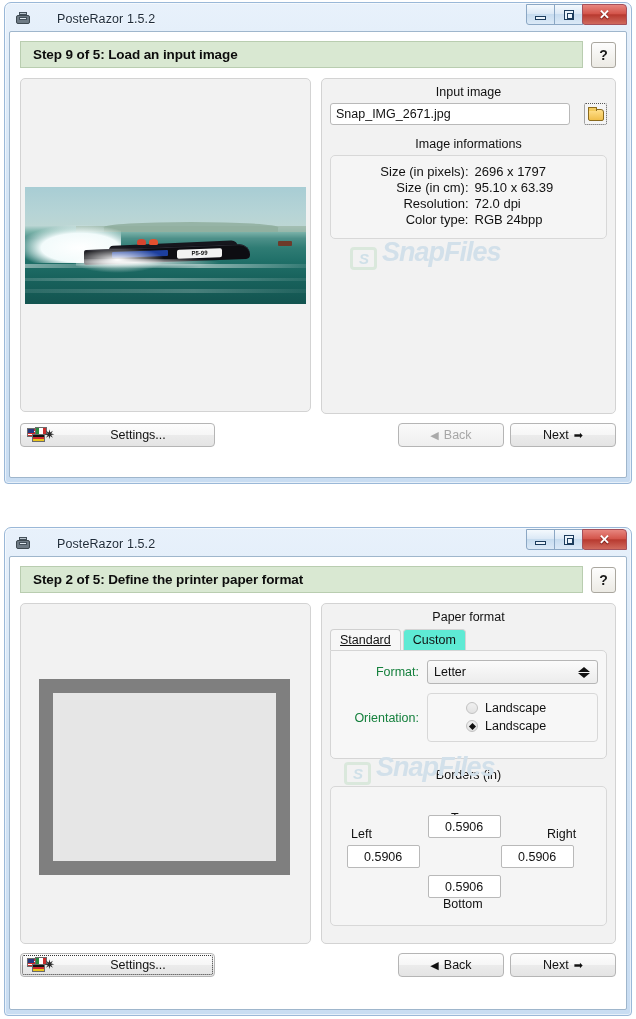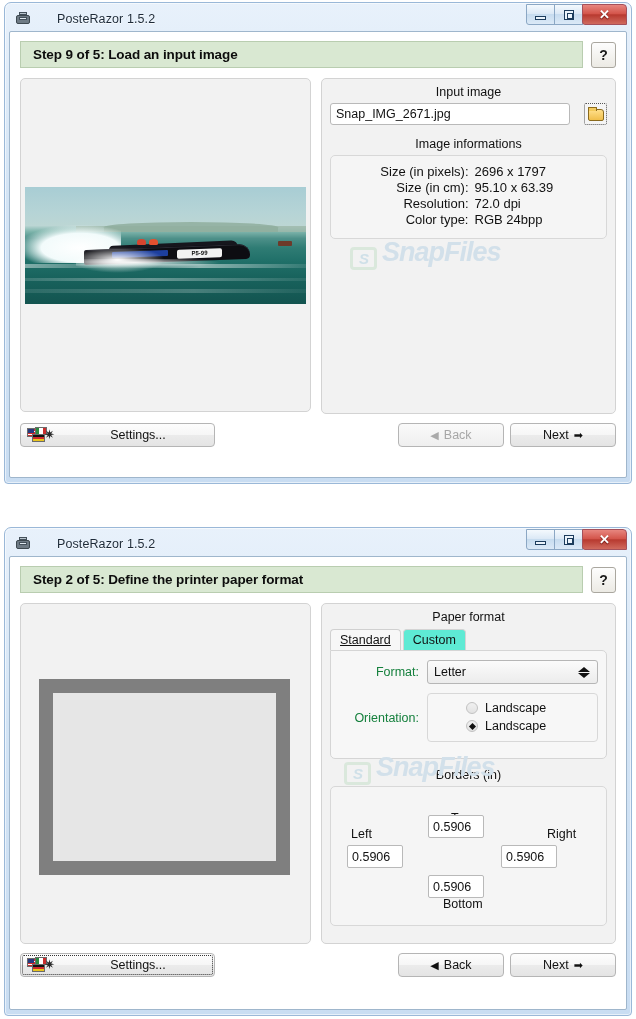--- a/index.html
+++ b/index.html
@@ -319,23 +319,23 @@
     content:""; position:absolute; left:3px; top:3px; width:5px; height:5px;
     background:#111; transform: rotate(45deg);
   }
 
   .borders-box {
     margin: 0 8px; background: #f5f5f5;
     border: 1px solid #d8d8d8; border-radius: 5px;
     position: relative; height: 140px;
   }
   .bnum {
-    position: absolute; width: 56px; height: 23px;
+    position: absolute; width: 73px; height: 23px;
     background: #ffffff; border: 1px solid #b9b9b9; border-radius: 2px;
-    font-size: 12.5px; color: #111; display: flex; align-items: center; padding-left: 4px;
+    font-size: 12.5px; color: #111; display: flex; align-items: center; padding-left: 16px;
   }
   .blabel { position: absolute; font-size: 12.5px; color: #111; }
   .b-top   { left: 97px; top: 28px; }
   .b-topl  { left: 120px; top: 24px; }
   .b-left  { left: 16px; top: 58px; }
   .b-leftl { left: 20px; top: 40px; }
   .b-right { left: 170px; top: 58px; }
   .b-rightl{ left: 216px; top: 40px; }
   .b-bot   { left: 97px; top: 88px; }
   .b-botl  { left: 112px; top: 110px; }

